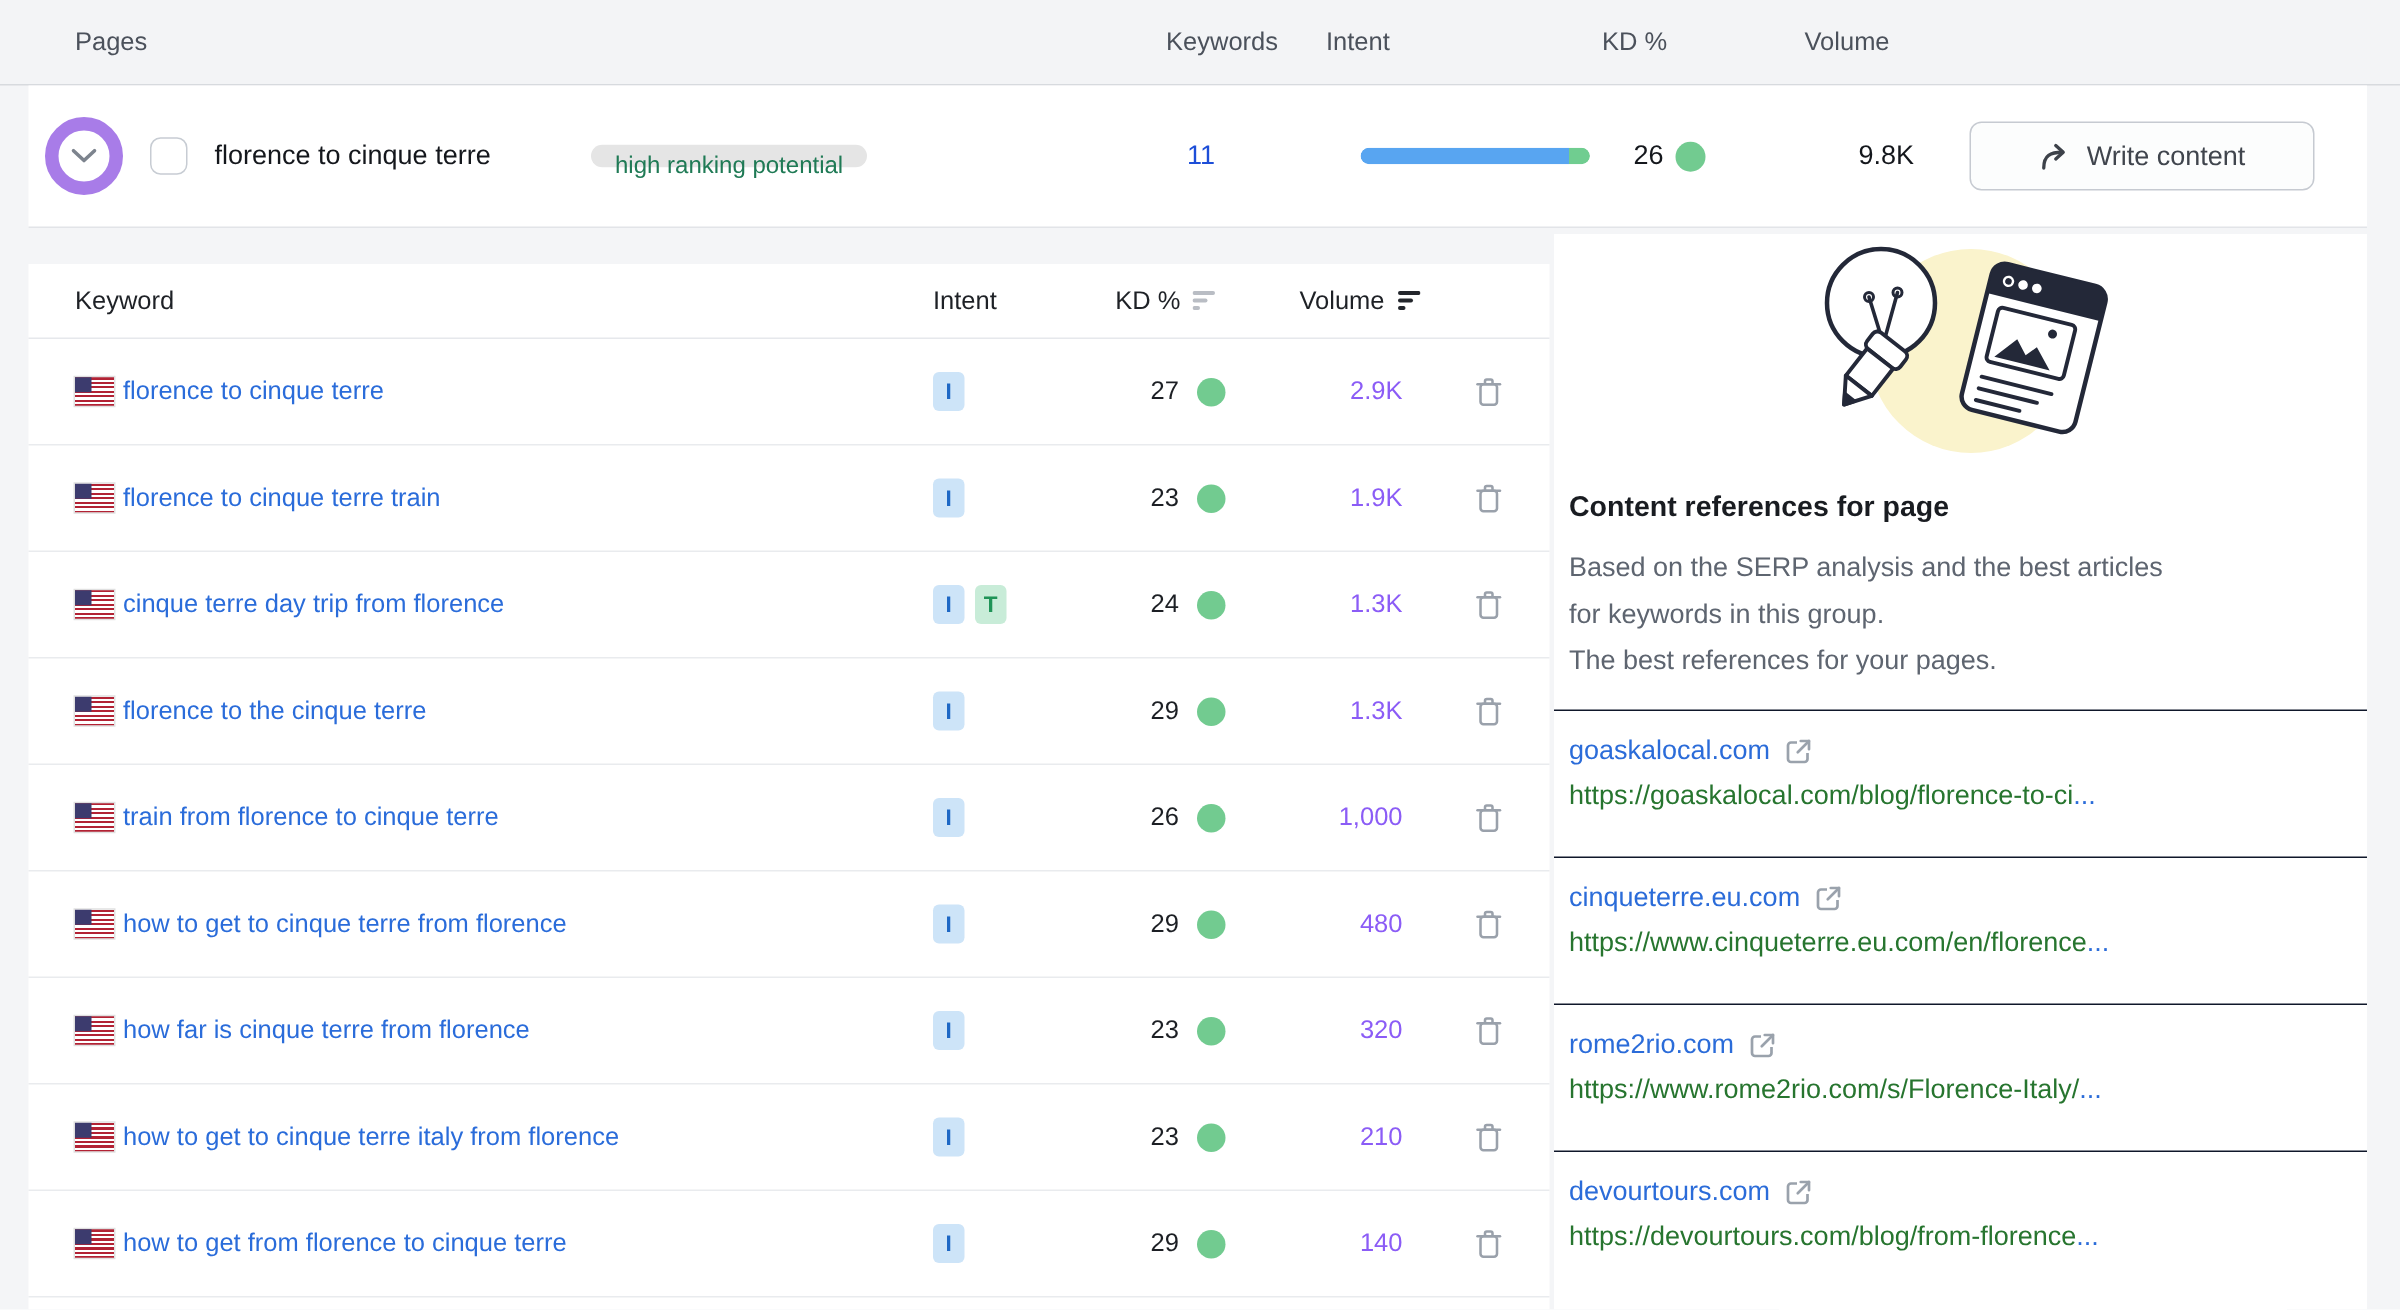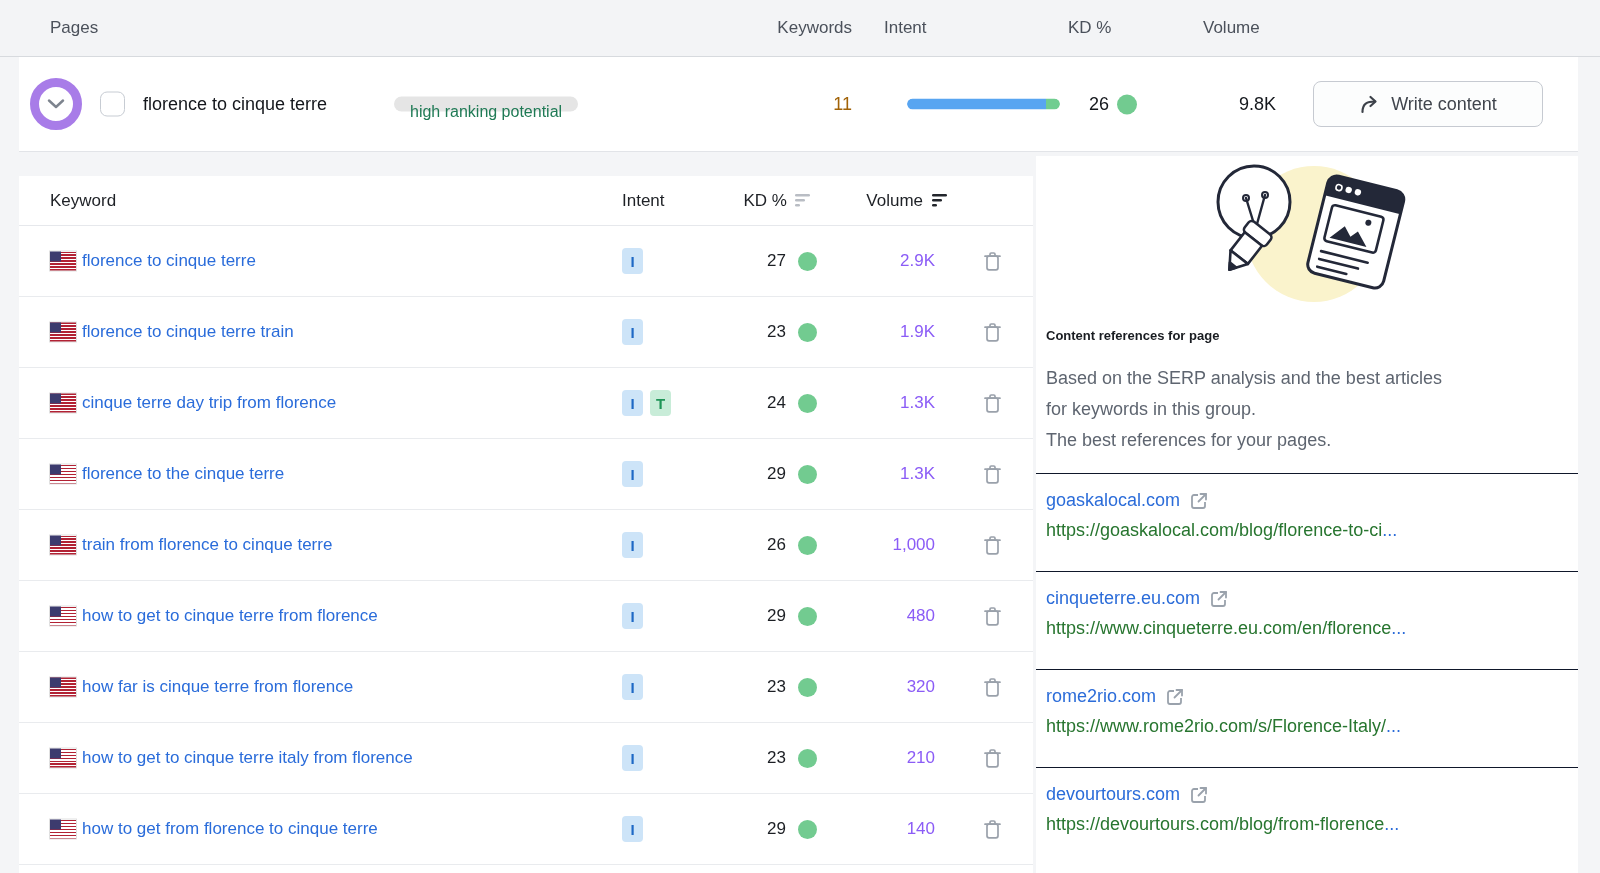--- a/index.html
+++ b/index.html
@@ -39,21 +39,21 @@
   }
   .pcheck {
     left:81px; width:25px; height:25px; border-radius:7px;
     background:#fff; border:1.5px solid #c7ccd3; cursor:pointer;
   }
   .ptitle { left:124px; font-size:18px; color:#14171c; }
   .pbadge {
     left:375px; height:15px; line-height:29px; padding:0 16px;
     border-radius:15px; background:#e5e5e5; color:#1f7a55; font-size:16px;
   }
-  .pcount { right:726px; font-size:18px; color:#a16207; }
+  .pcount { right:768px; font-size:18px; color:#1d4ed8; }
   .ibar {
     left:888px; width:153px; height:11px; border-radius:6px;
     overflow:hidden; display:flex;
   }
   .ibar .seg-blue { background:#58a5f1; height:100%; border-radius:6px 0 0 6px; }
   .ibar .seg-green { background:#70cd90; height:100%; border-radius:0 6px 6px 0; }
   .pkd { right:441px; display:flex; align-items:center; gap:8px; }
   .pkd .v { font-size:18px; color:#14171c; }
   .dot { border-radius:50%; background:#72cb90; display:inline-block; }
   .dot-20 { width:20px; height:20px; }
@@ -108,21 +108,21 @@
   }
 
   
   .panel {
     position:absolute; left:1036px; top:156px; width:542px; height:717px;
     background:#fff;
   }
   .illus { position:absolute; left:168px; top:2px; }
   .ref-title {
     position:absolute; left:10px; top:172px;
-    font-size:13px; font-weight:600; color:#191c21;
+    font-size:19px; font-weight:600; color:#191c21;
   }
   .ref-desc {
     position:absolute; left:10px; top:207px; width:420px;
     font-size:18px; line-height:31px; color:#5e6570;
   }
   .ref-list { position:absolute; left:0; top:317px; width:542px; }
   .ref {
     height:98px; border-top:1px solid #0f172a;
     padding:16px 24px 0 10px;
   }

